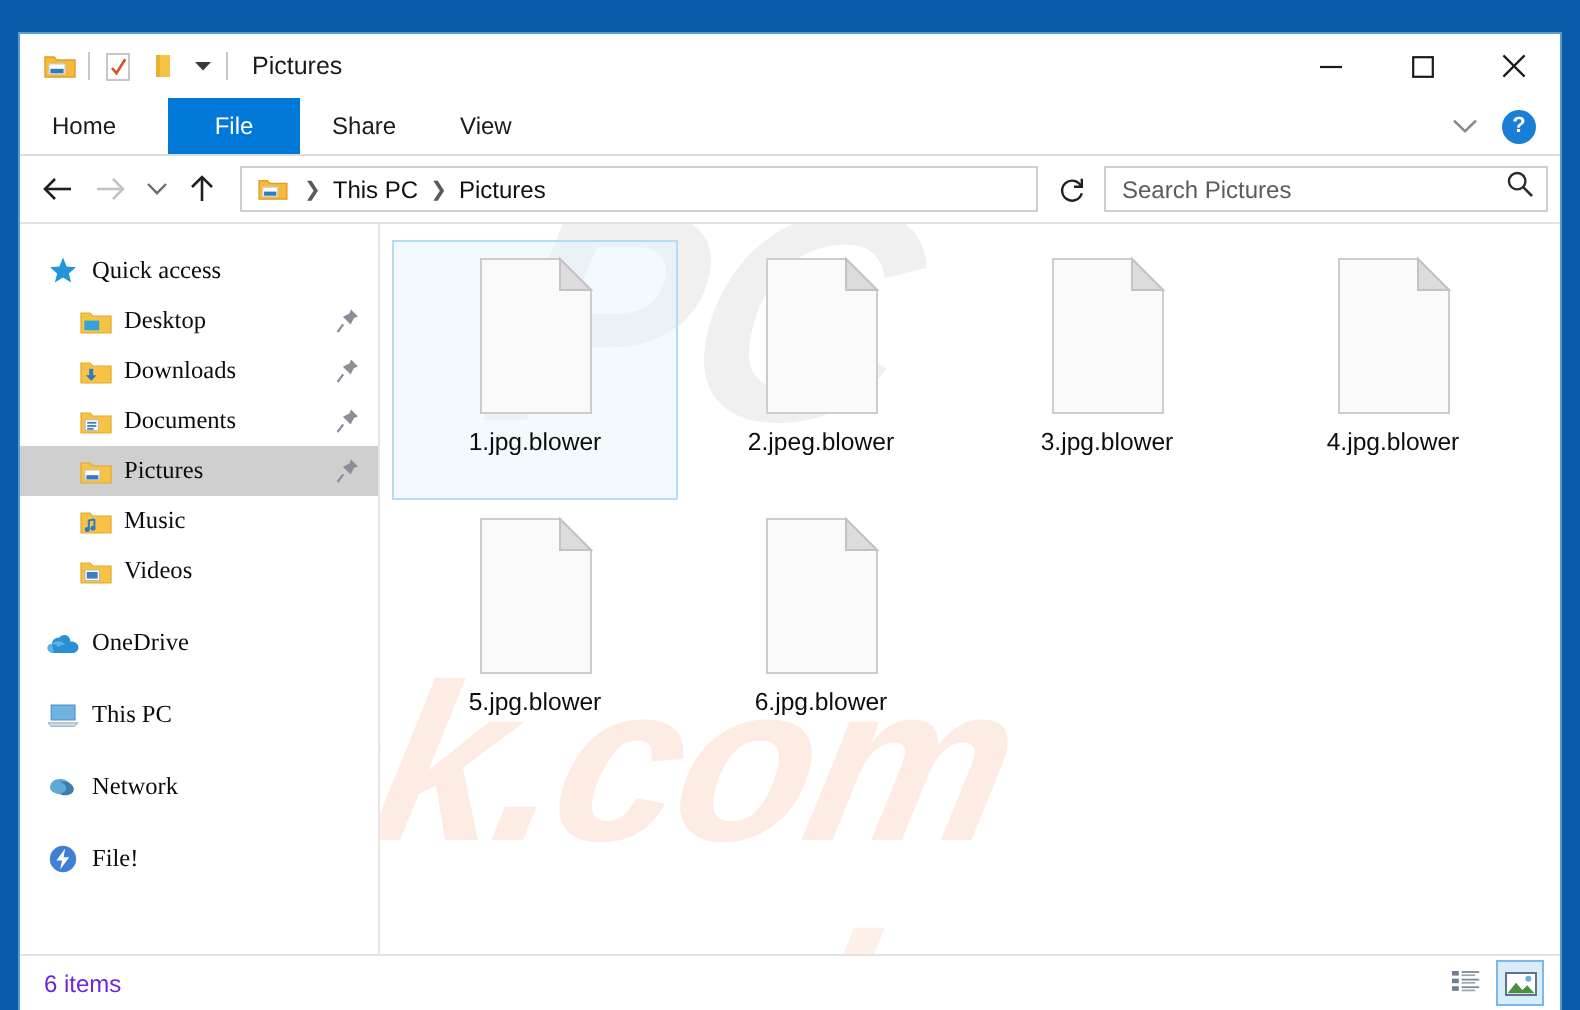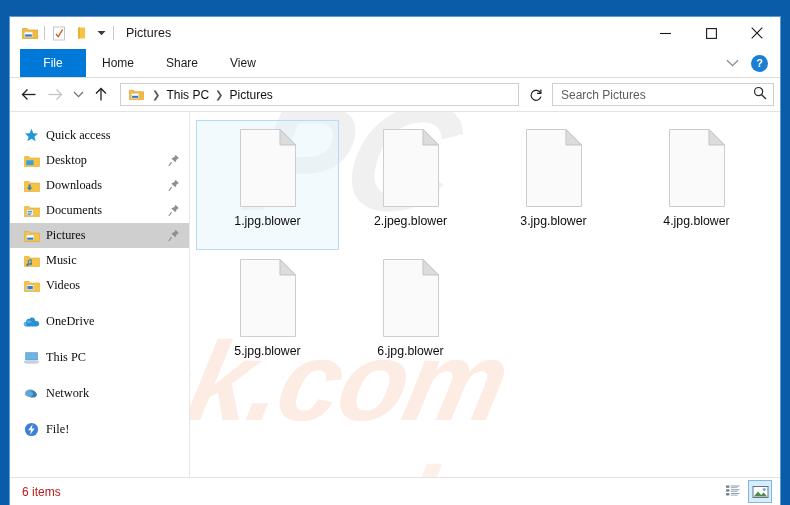--- a/index.html
+++ b/index.html
@@ -234,21 +234,21 @@
   }
   .nav-item {
     height: 25px;
     display: flex;
     align-items: center;
     padding-left: 12px;
     box-sizing: border-box;
     position: relative;
     white-space: nowrap;
   }
-  .nav-item.indent { padding-left: 12px; }
+  .nav-item.indent { padding-left: 28px; }
   .nav-item.selected { background: #cfcfcf; }
   .nav-ico {
     width: 19px;
     height: 18px;
     display: flex;
     align-items: center;
     justify-content: center;
     flex: none;
     margin-right: 5px;
   }
@@ -354,21 +354,21 @@
     background: #ffffff;
     border-top: 1px solid #e3e3e3;
     display: flex;
     align-items: center;
     padding-left: 12px;
     box-sizing: border-box;
     position: relative;
   }
   .status-text {
     font-size: 12px;
-    color: #b91c1c;
+    color: #6d28d9;
   }
   .viewbtns {
     position: absolute;
     right: 8px;
     top: 2px;
     display: flex;
     align-items: center;
     gap: 3px;
   }
   .viewbtn {
@@ -436,22 +436,22 @@
         <div class="wc">
           <svg width="12" height="12" viewBox="0 0 12 12">
             <line x1="0.7" y1="0.7" x2="11.3" y2="11.3" stroke="#1a1a1a" stroke-width="1.1"></line>
             <line x1="11.3" y1="0.7" x2="0.7" y2="11.3" stroke="#1a1a1a" stroke-width="1.1"></line>
           </svg>
         </div>
       </div>
     </div>
 
     <div class="ribbon">
+      <div class="tab">Home</div>
       <div class="tab file">File</div>
-      <div class="tab">Home</div>
       <div class="tab">Share</div>
       <div class="tab">View</div>
       <div class="ribbon-right">
         <div class="ribbon-chevron">
           <svg width="13" height="8" viewBox="0 0 13 8">
               <path d="M1 1.3 L6.5 6.6 L12 1.3" fill="none" stroke="#8a8a8a" stroke-width="1.3"></path>
             </svg>
         </div>
         <div class="help-icon">?</div>
       </div>

